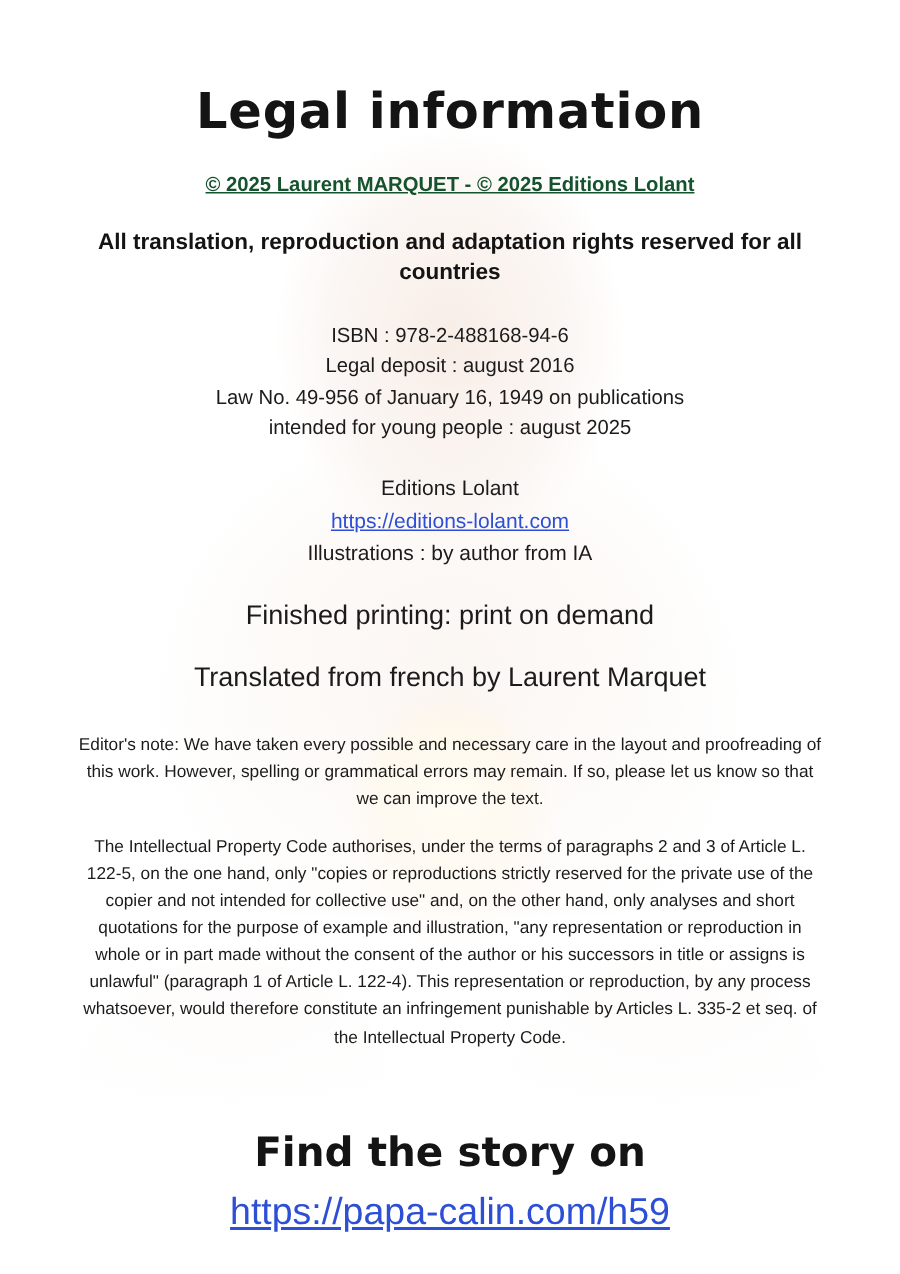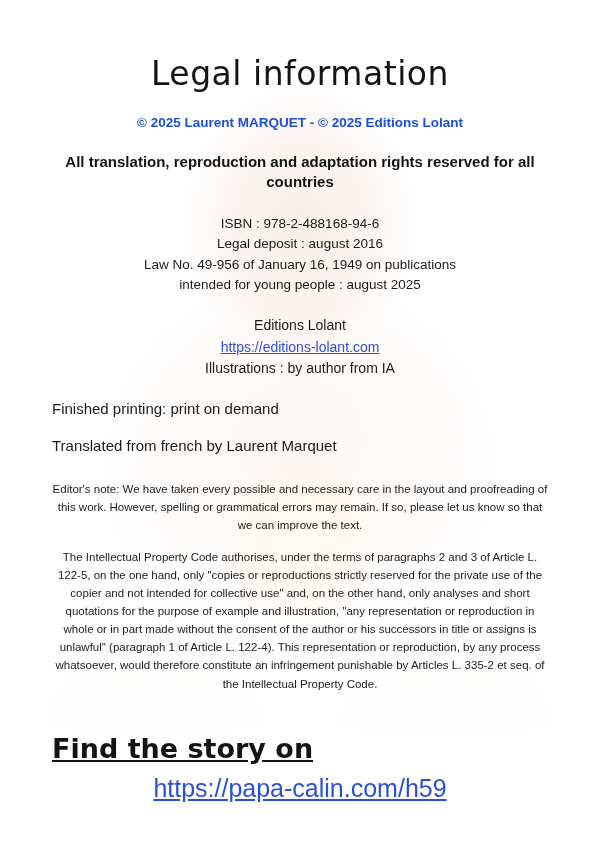--- a/index.html
+++ b/index.html
@@ -82,33 +82,34 @@
     z-index: 1;
     width: 600px;
     height: 849px;
     box-sizing: border-box;
     padding: 0 52px;
   }
 
   .title {
     text-align: center;
     font-family: "DejaVu Sans", sans-serif;
-    font-weight: normal;
+    font-weight: bold;
     font-size: 33px;
     letter-spacing: 0.5px;
     color: #141414;
     padding-top: 34px;
     line-height: 1.1;
   }
 
   .copyright {
     text-align: center;
     font-size: 13.5px;
     font-weight: bold;
-    color: #1d4ed8;
+    color: #14532d;
+    text-decoration: underline;
   }
 
   .rights {
     text-align: center;
     font-size: 15px;
     font-weight: bold;
     line-height: 1.35;
     margin-top: 22px;
     color: #141414;
   }
@@ -132,43 +133,43 @@
   .publisher .name { display: block; }
   .publisher .addr { display: block; }
   .publisher .site {
     display: block;
     color: #2d4fd6;
     text-decoration: underline;
   }
   .publisher .illus { display: block; }
 
   .single {
-    text-align: left;
-    font-size: 15px;
+    text-align: center;
+    font-size: 18px;
     margin-top: 20px;
     color: #1b1b1b;
   }
 
   .note {
     font-size: 11.5px;
     line-height: 1.58;
     text-align: center;
     margin-top: 26px;
     color: #1b1b1b;
   }
   .note p { margin: 0 0 13px 0; }
   .note p:last-child { margin-bottom: 0; }
 
   .find {
+    text-align: center;
     font-family: "DejaVu Sans", sans-serif;
     font-weight: bold;
     font-size: 27px;
     color: #141414;
-    margin-top: 40px;
-    text-decoration: underline;
+    margin-top: 52px;
   }
   .find-link {
     display: block;
     text-align: center;
     font-size: 25px;
     color: #2d4fd6;
     text-decoration: underline;
     margin-top: 10px;
     word-break: break-all;
   }

